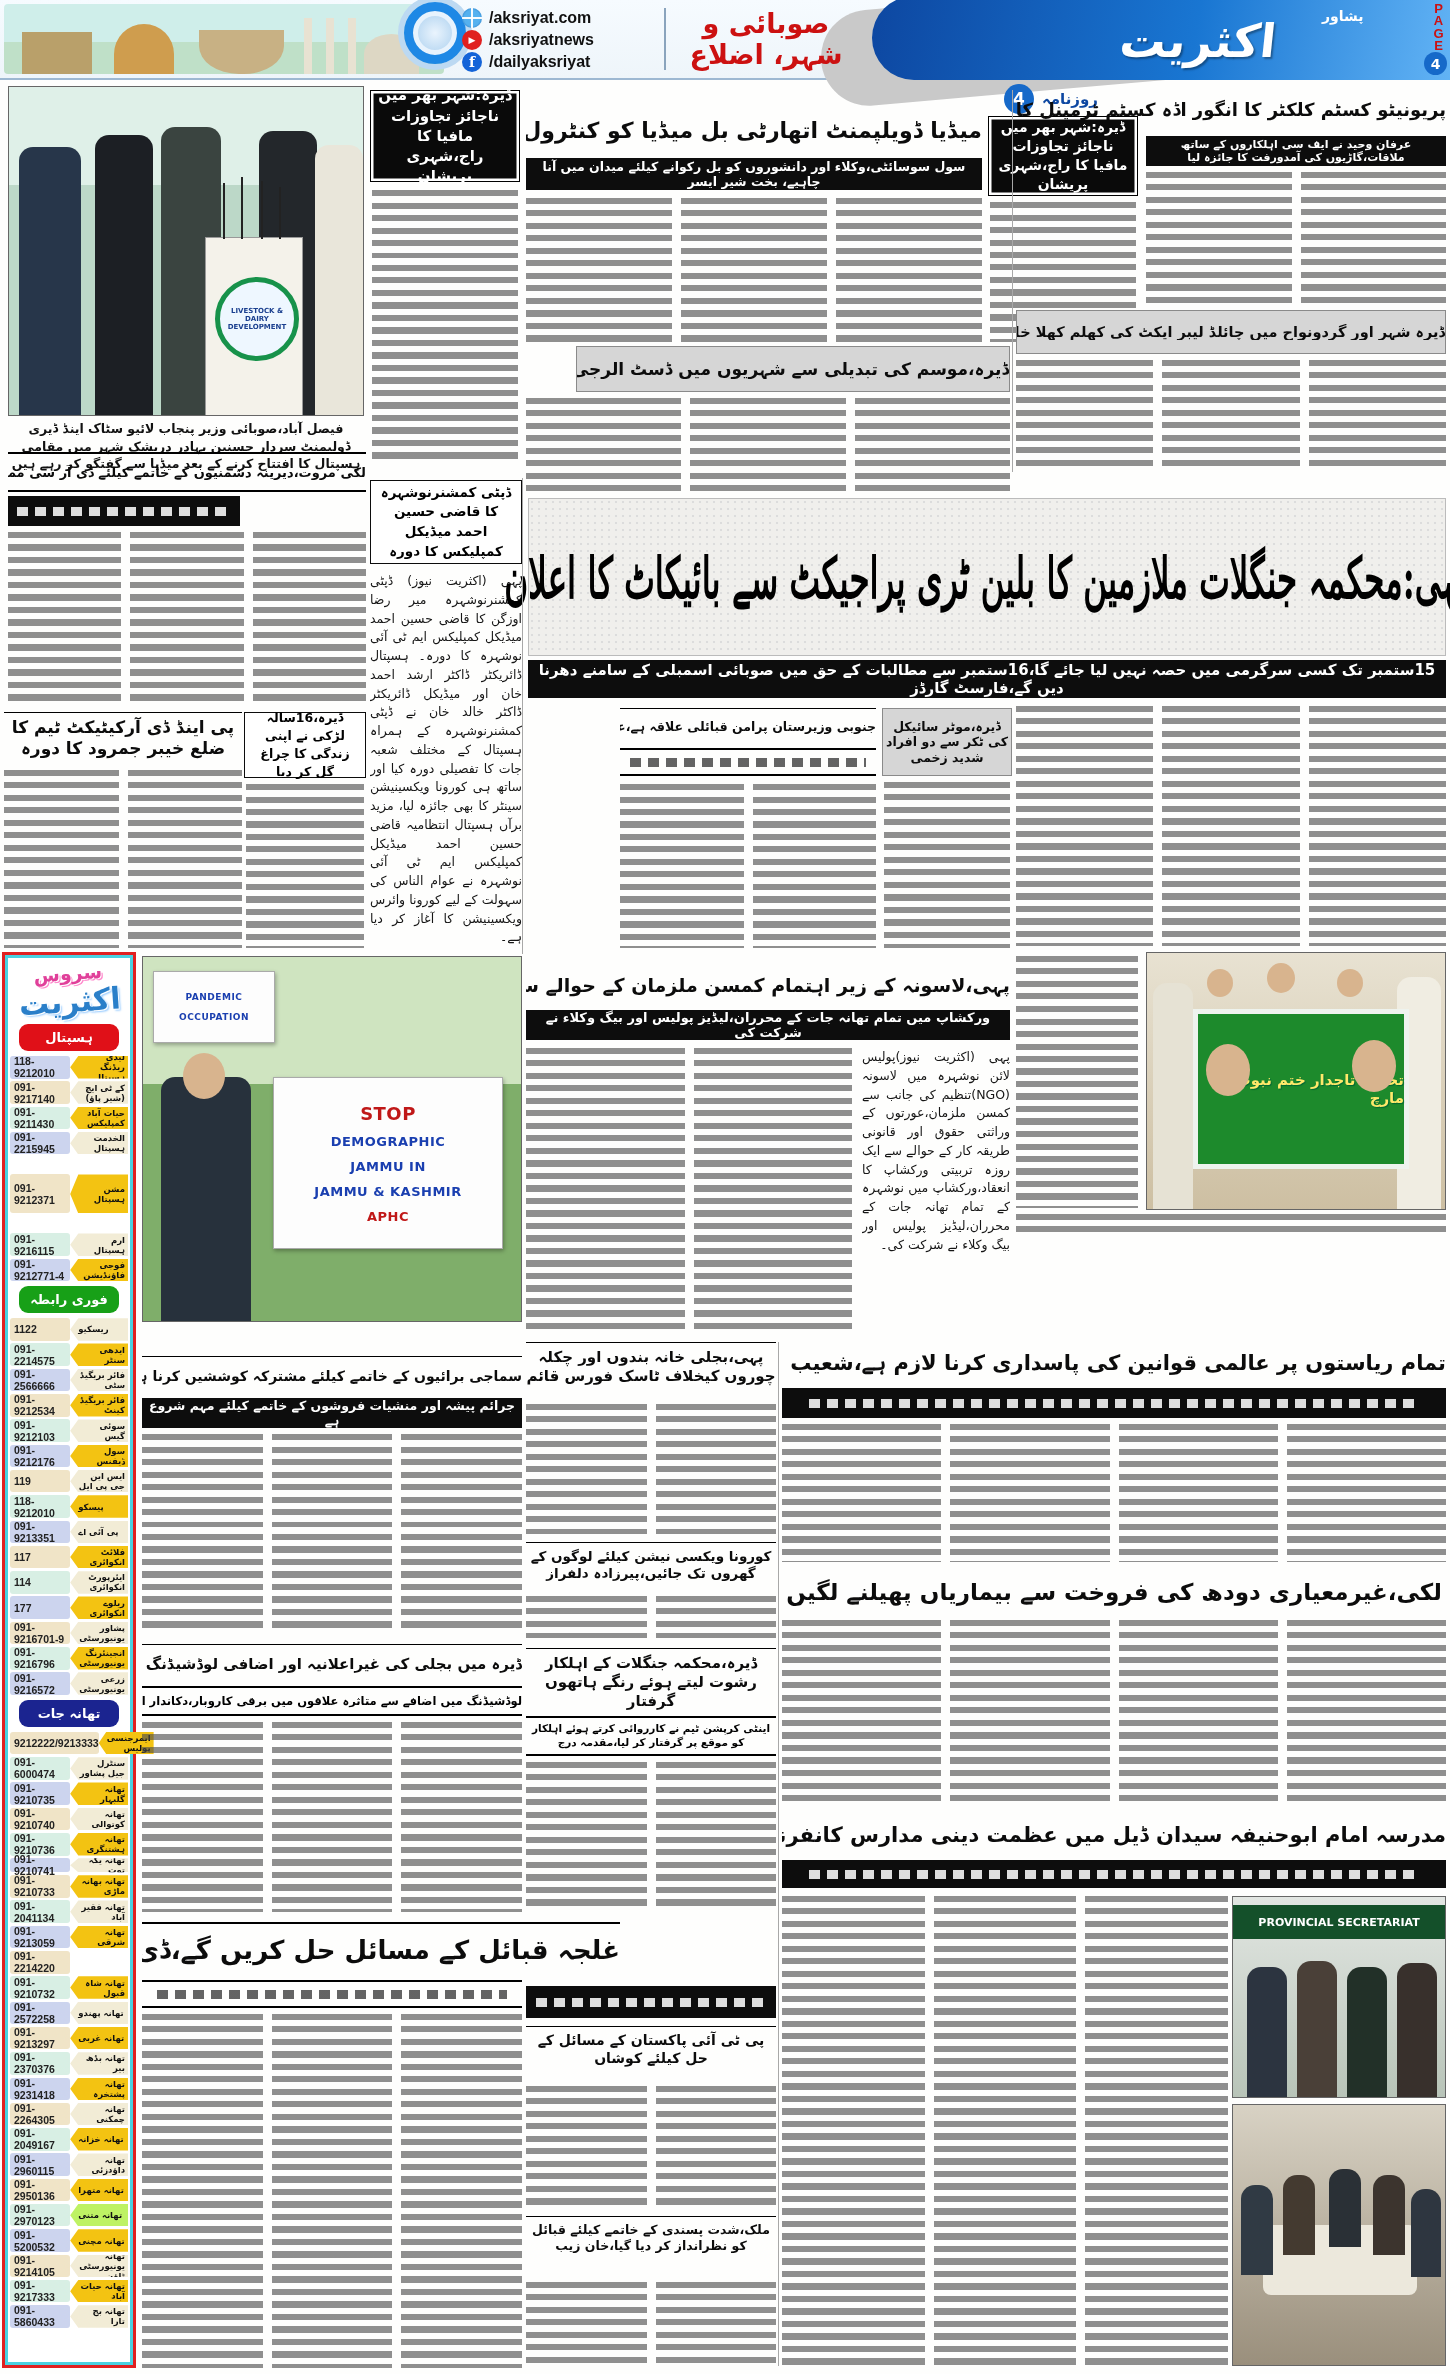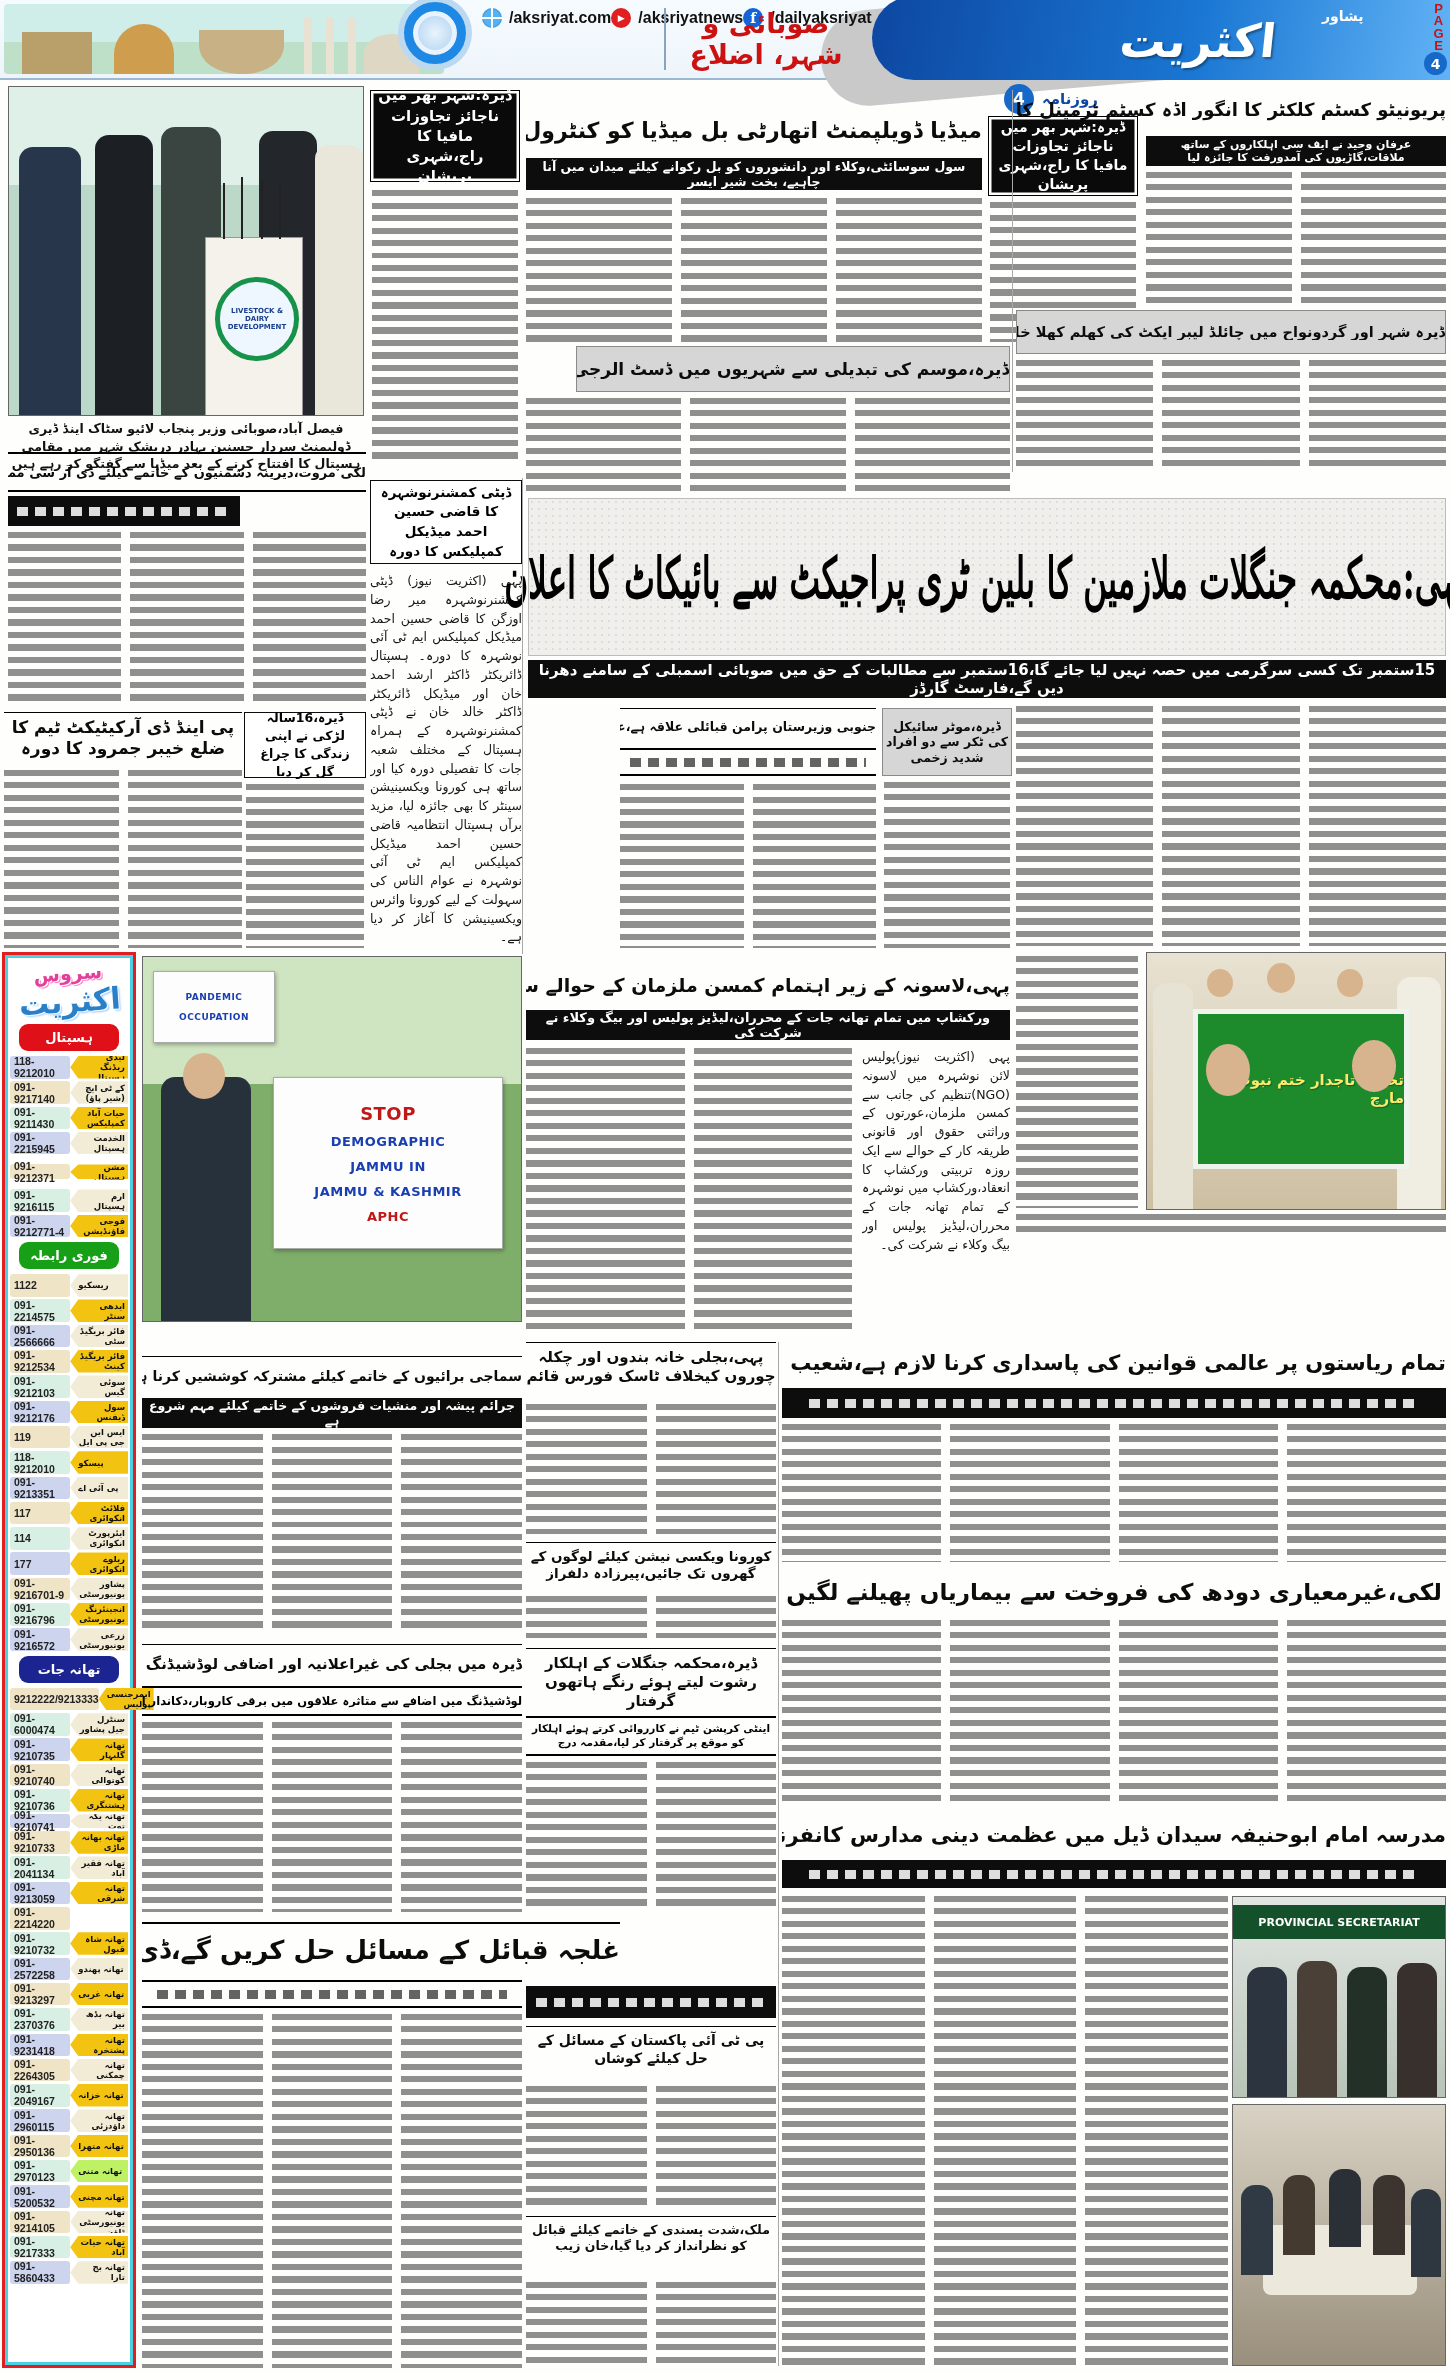--- a/index.html
+++ b/index.html
@@ -73,21 +73,21 @@
     <div class="abs collage" style="left:4px;top:4px;width:440px;height:70px;">
       <div class="bld" style="left:18px;top:28px;width:70px;height:42px;background:#b9a06a;"></div>
       <div class="bld" style="left:110px;top:20px;width:60px;height:50px;background:#cf9d4e;border-radius:30px 30px 0 0;"></div>
       <div class="bld" style="left:195px;top:26px;width:85px;height:44px;background:#c8b184;border-radius:0 0 40px 40px/0 0 28px 28px;"></div>
       <div class="bld" style="left:300px;top:14px;width:8px;height:56px;background:#e8e2d2;"></div>
       <div class="bld" style="left:322px;top:14px;width:8px;height:56px;background:#e8e2d2;"></div>
       <div class="bld" style="left:344px;top:14px;width:8px;height:56px;background:#e8e2d2;"></div>
       <div class="bld" style="left:360px;top:30px;width:55px;height:40px;background:#ddd7c4;border-radius:50% 50% 0 0;"></div>
     </div>
     <div class="abs ring" style="left:404px;top:2px;width:62px;height:62px;"></div>
-    <div class="abs" style="left:482px;top:7px;width:175px;height:66px;display:flex;flex-direction:row;">
+    <div class="abs" style="left:462px;top:7px;width:175px;height:66px;display:flex;flex-direction:column;">
       <div class="social-row">
         <span class="cic globe"></span>
         <span class="social-txt">/aksriyat.com</span>
       </div>
       <div class="social-row">
         <span class="cic yt">▶</span>
         <span class="social-txt">/aksriyatnews</span>
       </div>
       <div class="social-row">
         <span class="cic fb">f</span>
@@ -234,21 +234,21 @@
           <span style="flex: 1 1 0%; display: flex; align-items: center; justify-content: flex-end; padding: 0px 3px 0px 8px; font-size: 8.5px; font-weight: bold; direction: rtl; color: rgb(17, 17, 17); clip-path: polygon(0px 50%, 14% 0px, 100% 0px, 100% 100%, 14% 100%); background: rgb(242, 236, 214);">کے ٹی ایچ (شیر پاؤ)</span>
         </div>
         <div style="display: flex; height: 22.5px; margin: 2.8px 1px; direction: ltr;">
           <span style="flex: 1.2 1 0%; display: flex; align-items: center; padding-left: 4px; font-weight: bold; font-size: 10.5px; font-family: &quot;Liberation Sans&quot;, sans-serif; border-radius: 3px; color: rgb(34, 34, 34); background: rgb(216, 239, 228);">091-9211430</span>
           <span style="flex: 1 1 0%; display: flex; align-items: center; justify-content: flex-end; padding: 0px 3px 0px 8px; font-size: 8.5px; font-weight: bold; direction: rtl; color: rgb(17, 17, 17); clip-path: polygon(0px 50%, 14% 0px, 100% 0px, 100% 100%, 14% 100%); background: rgb(243, 195, 18);">حیات آباد کمپلیکس</span>
         </div>
         <div style="display: flex; height: 22.5px; margin: 2.8px 1px; direction: ltr;">
           <span style="flex: 1.2 1 0%; display: flex; align-items: center; padding-left: 4px; font-weight: bold; font-size: 10.5px; font-family: &quot;Liberation Sans&quot;, sans-serif; border-radius: 3px; color: rgb(34, 34, 34); background: rgb(204, 212, 238);">091-2215945</span>
           <span style="flex: 1 1 0%; display: flex; align-items: center; justify-content: flex-end; padding: 0px 3px 0px 8px; font-size: 8.5px; font-weight: bold; direction: rtl; color: rgb(17, 17, 17); clip-path: polygon(0px 50%, 14% 0px, 100% 0px, 100% 100%, 14% 100%); background: rgb(242, 236, 214);">الخدمت ہسپتال</span>
         </div>
-        <div style="display: flex; height: 15px; margin: 10px 1px; direction: ltr;">
+        <div style="display: flex; height: 39px; margin: 20px 1px; direction: ltr;">
           <span style="flex: 1.2 1 0%; display: flex; align-items: center; padding-left: 4px; font-weight: bold; font-size: 10.5px; font-family: &quot;Liberation Sans&quot;, sans-serif; border-radius: 3px; color: rgb(34, 34, 34); background: rgb(240, 228, 199);">091-9212371</span>
           <span style="flex: 1 1 0%; display: flex; align-items: center; justify-content: flex-end; padding: 0px 3px 0px 8px; font-size: 8.5px; font-weight: bold; direction: rtl; color: rgb(17, 17, 17); clip-path: polygon(0px 50%, 14% 0px, 100% 0px, 100% 100%, 14% 100%); background: rgb(243, 195, 18);">مشن ہسپتال</span>
         </div>
         <div style="display: flex; height: 22.5px; margin: 2.8px 1px; direction: ltr;">
           <span style="flex: 1.2 1 0%; display: flex; align-items: center; padding-left: 4px; font-weight: bold; font-size: 10.5px; font-family: &quot;Liberation Sans&quot;, sans-serif; border-radius: 3px; color: rgb(34, 34, 34); background: rgb(216, 239, 228);">091-9216115</span>
           <span style="flex: 1 1 0%; display: flex; align-items: center; justify-content: flex-end; padding: 0px 3px 0px 8px; font-size: 8.5px; font-weight: bold; direction: rtl; color: rgb(17, 17, 17); clip-path: polygon(0px 50%, 14% 0px, 100% 0px, 100% 100%, 14% 100%); background: rgb(242, 236, 214);">ارم ہسپتال</span>
         </div>
         <div style="display: flex; height: 22.5px; margin: 2.8px 1px; direction: ltr;">
           <span style="flex: 1.2 1 0%; display: flex; align-items: center; padding-left: 4px; font-weight: bold; font-size: 10.5px; font-family: &quot;Liberation Sans&quot;, sans-serif; border-radius: 3px; color: rgb(34, 34, 34); background: rgb(204, 212, 238);">091-9212771-4</span>
           <span style="flex: 1 1 0%; display: flex; align-items: center; justify-content: flex-end; padding: 0px 3px 0px 8px; font-size: 8.5px; font-weight: bold; direction: rtl; color: rgb(17, 17, 17); clip-path: polygon(0px 50%, 14% 0px, 100% 0px, 100% 100%, 14% 100%); background: rgb(243, 195, 18);">فوجی فاؤنڈیشن</span>

